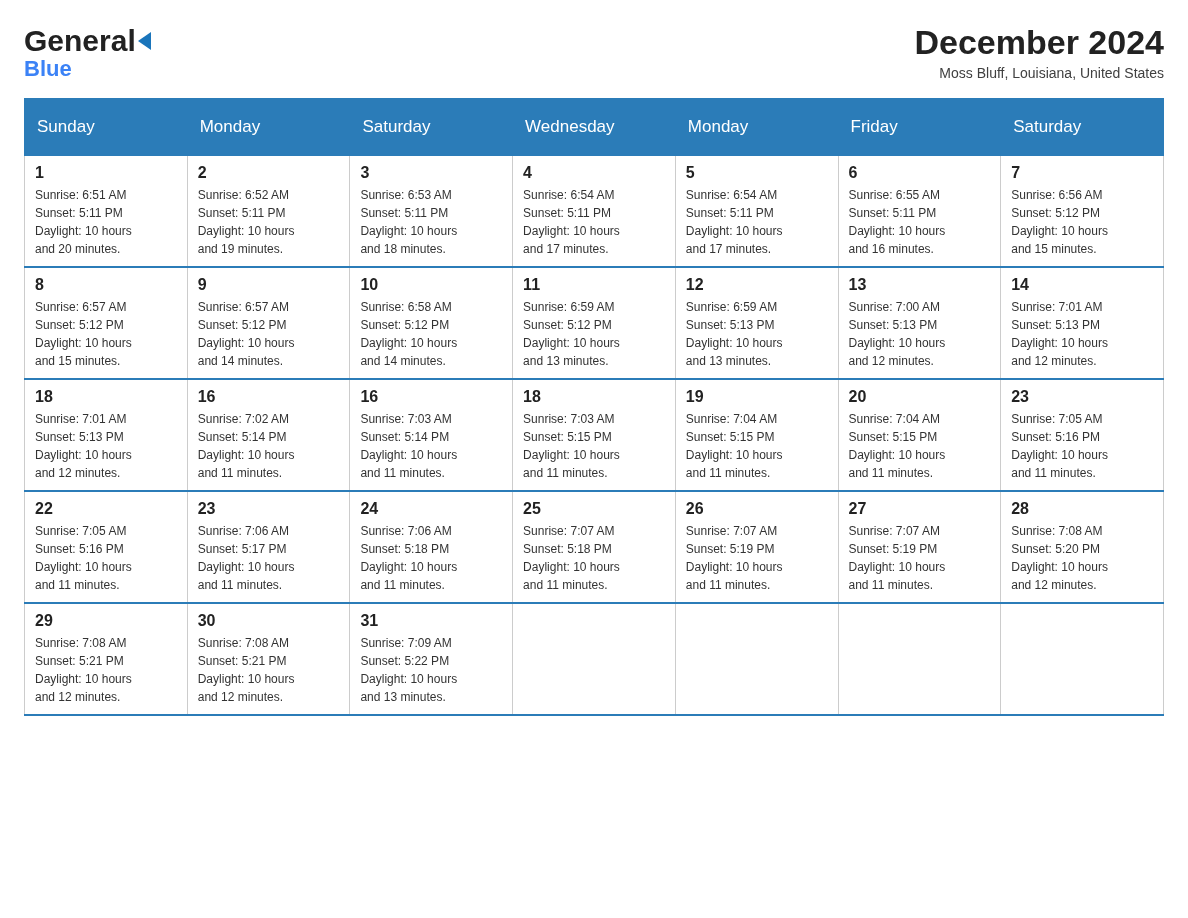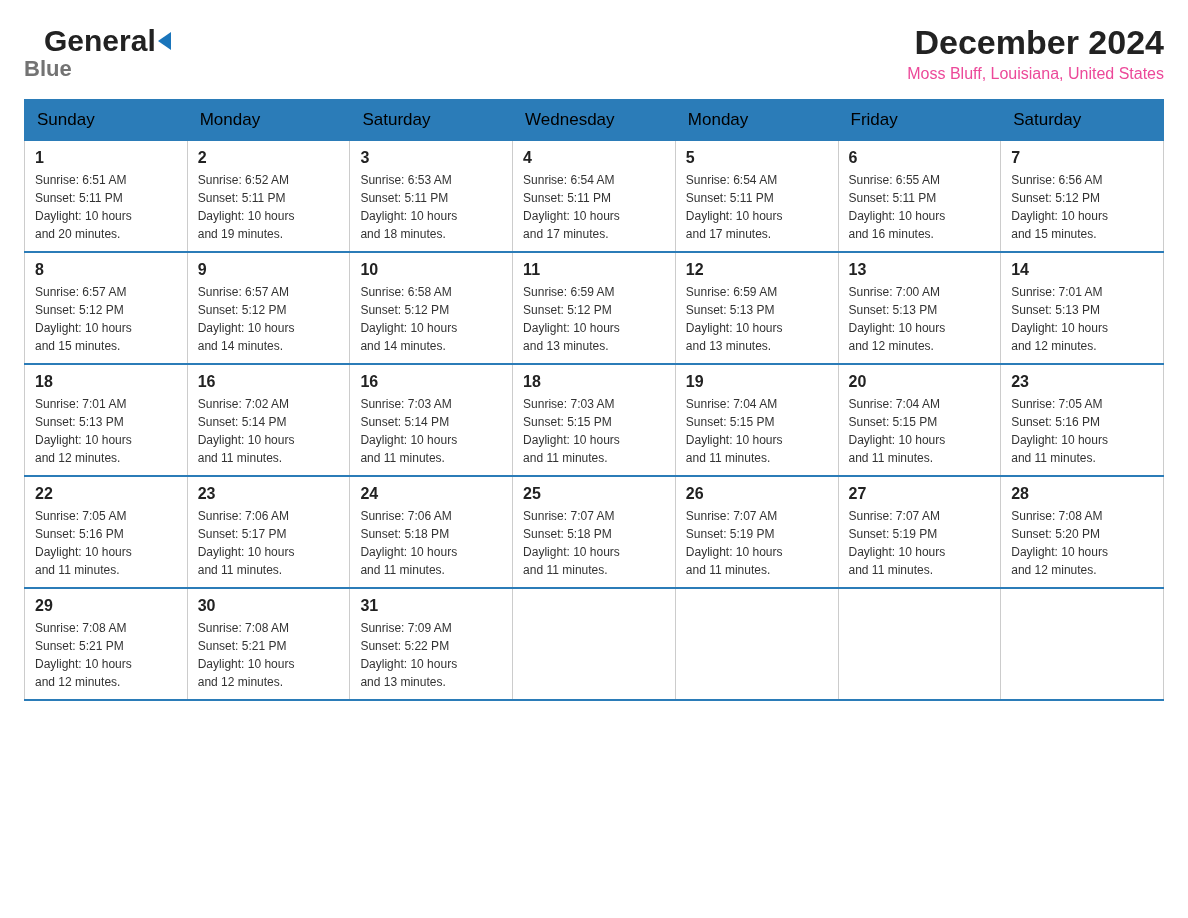--- a/index.html
+++ b/index.html
@@ -15,50 +15,50 @@
       align-items: flex-start;
       justify-content: space-between;
       margin-bottom: 16px;
     }
     .logo-area {
       display: flex;
       flex-direction: column;
       align-items: flex-start;
     }
     .logo-blue-label {
-      color: #737373;
+      color: #3b82f6;
       font-size: 22px;
       font-weight: bold;
       margin-top: -2px;
     }
     .title-area {
       text-align: right;
     }
     .month-title {
       font-size: 34px;
       font-weight: bold;
       color: #222;
       line-height: 1.1;
     }
     .location-title {
-      font-size: 16px;
-      color: #ec4899;
+      font-size: 14px;
+      color: #404040;
       margin-top: 4px;
     }
     table {
       width: 100%;
       border-collapse: collapse;
       margin-top: 8px;
     }
     th {
       background-color: #2b7cb8;
-      color: #000000;
+      color: #ffffff;
       font-size: 17px;
       font-weight: normal;
-      padding: 10px 12px;
+      padding: 18px 12px;
       text-align: left;
       border: 1px solid #2b7cb8;
     }
     td {
       vertical-align: top;
       padding: 8px 10px;
       border: 1px solid #ccc;
       font-size: 13px;
       color: #333;
       width: 14.28%;
@@ -84,21 +84,20 @@
     }
     .logo-wrapper {
       display: flex;
       flex-direction: row;
       align-items: center;
     }
     .logo-general {
       font-size: 30px;
       font-weight: bold;
       color: #222;
-      margin-left: 20px;
     }
     .logo-triangle {
       display: inline-block;
       width: 0;
       height: 0;
       border-left: 13px solid #1a75bb;
       border-top: 9px solid transparent;
       border-bottom: 9px solid transparent;
       margin-left: 2px;
       vertical-align: middle;

